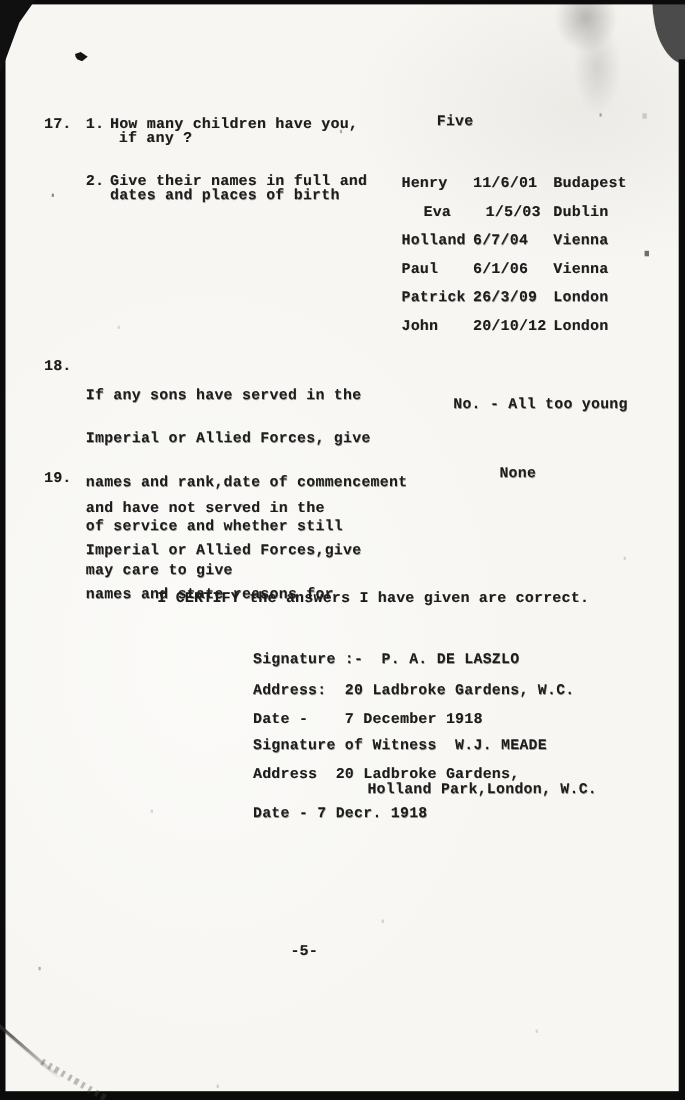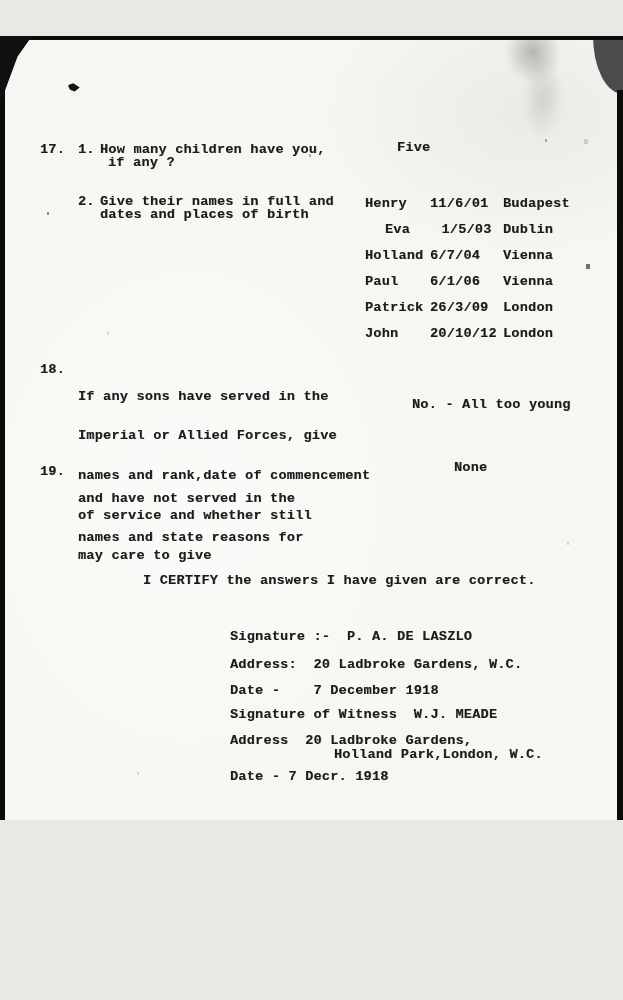--- a/index.html
+++ b/index.html
@@ -1,21 +1,21 @@
 <!DOCTYPE html>
 <html><head>
 <meta charset="utf-8">
 <style>
   html,body{margin:0;padding:0;}
   body{width:623px;height:1000px;background:#e9e8e4;font-family:"Liberation Mono","DejaVu Sans Mono",monospace;}
-  #page{position:relative;width:623px;height:784px;overflow:hidden;
+  #page{position:relative;width:623px;height:1000px;overflow:hidden;
     background:
       radial-gradient(ellipse 300px 200px at 85% 10%, rgba(150,148,140,0.12), transparent 70%),
       radial-gradient(ellipse 400px 500px at 30% 60%, rgba(255,255,255,0.5), transparent 75%),
-      #f7f6f2; margin-top: 36px;}
+      #f7f6f2;}
   .tw{position:absolute;color:#1c1c1c;font-size:13.5px;font-weight:bold;letter-spacing:0.25px;
       line-height:13.3px;white-space:pre;text-shadow:0.4px 0.4px 0.5px rgba(25,25,25,0.45);}
   
   .edge{position:absolute;background:#0b0b0b;}
   #edge-left{left:0;top:0;width:5px;height:1000px;}
   #edge-top{left:0;top:0;width:623px;height:4px;}
   #edge-bottom{left:0;top:992px;width:623px;height:8px;}
   #edge-right{right:0;top:54px;width:6px;height:946px;}
   #corner-tl{position:absolute;left:0;top:0;width:32px;height:68px;background:#101010;
     clip-path:polygon(0 0,100% 0,55% 30%,0 100%);}
@@ -99,20 +99,21 @@
     <div>Imperial or Allied Forces, give</div>
     <div>names and rank,date of commencement</div>
     <div>of service and whether still</div>
     <div>may care to give</div>
   </div>
   <div class="tw" style="left:412px;top:362px;">No. - All too young</div>
 
   <div class="tw" style="left:40px;top:429px;">19.</div>
   <div class="tw qlines" style="left:78px;top:429px;">
     <div>and have not served in the</div>
+    <div>Imperial or Allied Forces,give</div>
     <div>names and state reasons for</div>
   </div>
   <div class="tw" style="left:418px;top:425px;padding-left:36px;">None</div>
 
   <div class="tw" style="left:143px;top:538px;">I CERTIFY the answers I have given are correct.</div>
 
   <div class="tw" style="left:230px;top:594px;">Signature :-  P. A. DE LASZLO</div>
   <div class="tw" style="left:230px;top:622px;">Address:  20 Ladbroke Gardens, W.C.</div>
   <div class="tw" style="left:230px;top:648px;">Date -    7 December 1918</div>
   <div class="tw" style="left:230px;top:672px;">Signature of Witness  W.J. MEADE</div>

